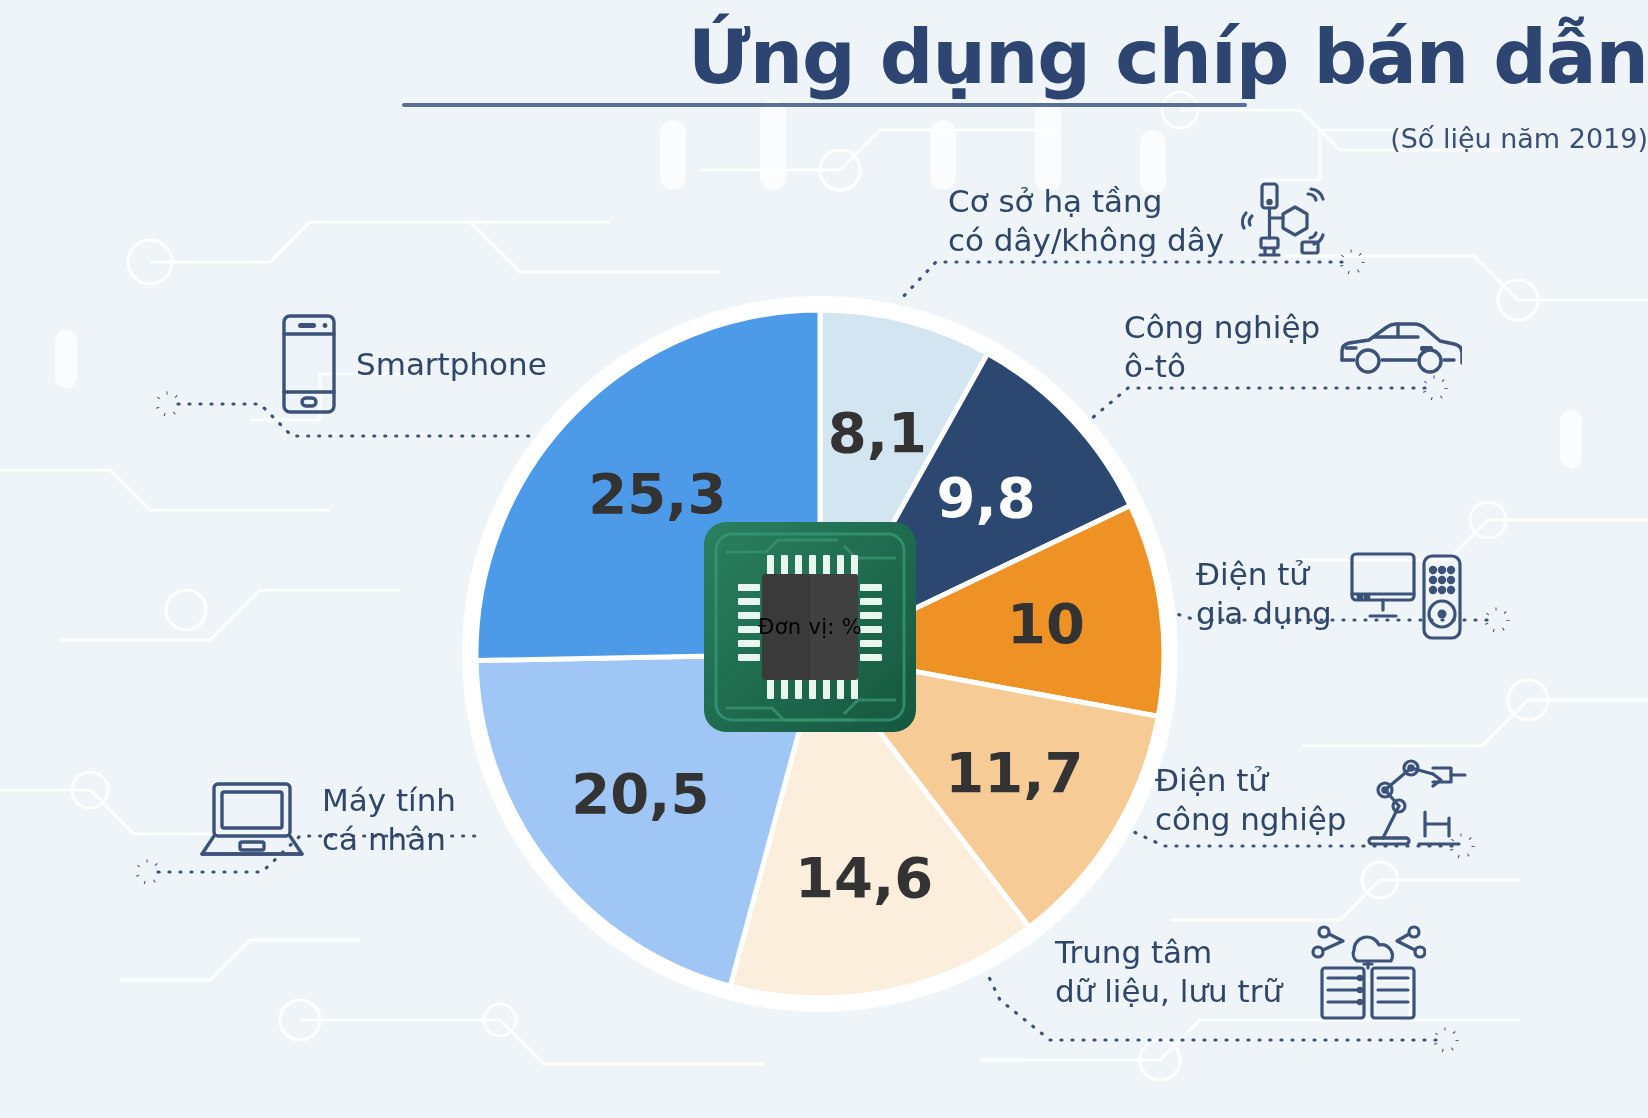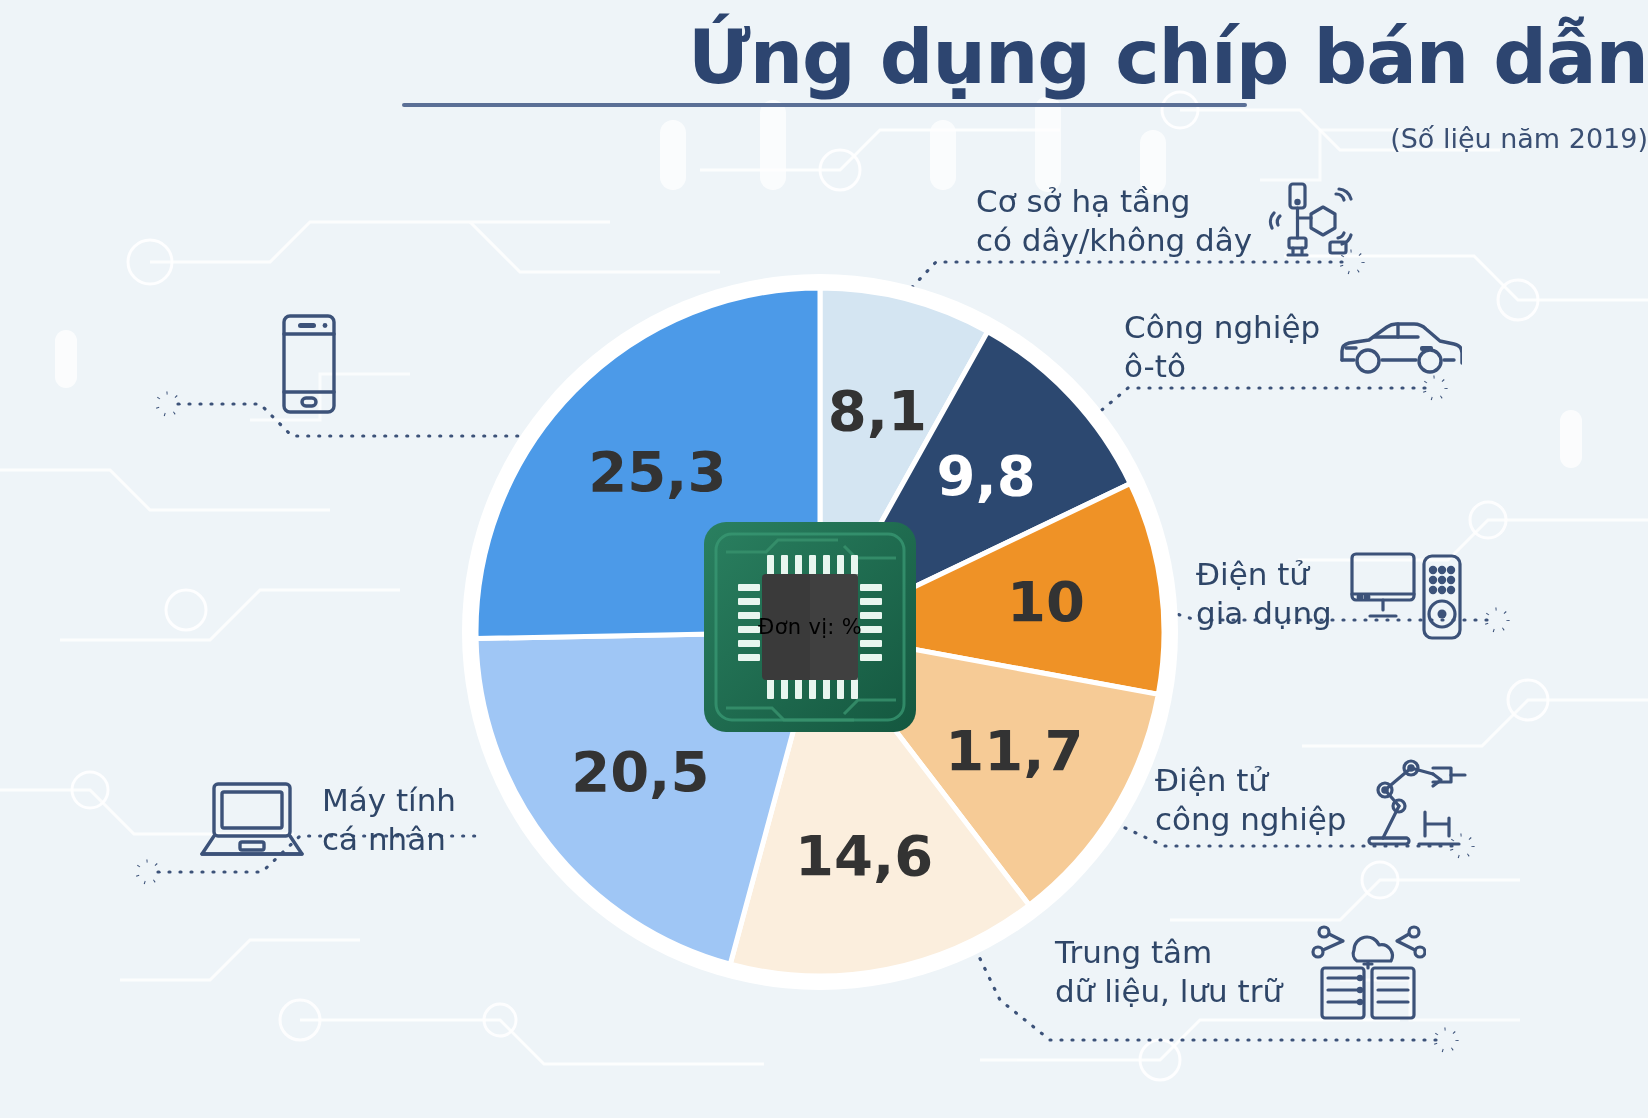--- a/index.html
+++ b/index.html
@@ -21,21 +21,21 @@
     font-family:"DejaVu Sans", sans-serif;
   }
   #title-rule{
     width:845px;height:4px;background:#5a6f96;margin:6px auto 0 auto;border-radius:2px;
   }
   #page-subtitle{
     font-size:27px;color:#3a4f73;margin-top:16px;font-family:"DejaVu Sans", sans-serif;
   }
 
   
-  #pie-wrap{position:absolute;left:460px;top:272px;width:720px;height:720px;z-index:3;}
+  #pie-wrap{position:absolute;left:460px;top:294px;width:720px;height:720px;z-index:3;}
   #pie-svg{display:block;width:720px;height:720px;}
   .slice-value{
     font-family:"DejaVu Sans", sans-serif;font-weight:bold;
     font-size:56px;fill:#333333;
   }
   .slice-value.light{fill:#ffffff;}
 
   
   #center-chip{
     position:absolute;left:700px;top:518px;width:220px;height:218px;z-index:5;
@@ -53,21 +53,21 @@
   
   .callout{position:absolute;z-index:7;display:flex;align-items:center;gap:16px;}
   .callout .c-text{
     font-size:31px;line-height:1.25;color:#2f4668;
     font-family:"DejaVu Sans", sans-serif;white-space:pre-line;
   }
   .callout.left .c-text{text-align:left;}
   .callout.right .c-text{text-align:left;}
   .c-icon{flex:0 0 auto;display:block;}
 
-  #callout-infrastructure{left:976px;top:180px;justify-content:center;}
+  #callout-infrastructure{left:948px;top:180px;justify-content:center;}
   #callout-automotive{left:1124px;top:308px;}
   #callout-consumer{left:1196px;top:546px;}
   #callout-industrial{left:1155px;top:752px;}
   #callout-datacenter{left:1055px;top:920px;gap:26px;}
   #callout-smartphone{left:278px;top:312px;}
   #callout-pc{left:198px;top:778px;}
 </style>
 </head>
 <body>
 
@@ -343,20 +343,21 @@
 <div class="callout left" id="callout-smartphone">
   <svg class="c-icon" width="62" height="104" viewBox="0 0 62 104">
     <g fill="none" stroke="#3c5279" stroke-width="3.4" stroke-linecap="round" stroke-linejoin="round">
       <rect x="6" y="4" width="50" height="96" rx="6"></rect>
       <path d="M6 22 h50 M6 80 h50"></path>
       <rect x="20" y="11" width="18" height="5" rx="2.5" fill="#3c5279" stroke="none"></rect>
       <circle cx="47" cy="13.5" r="2.4" fill="#3c5279" stroke="none"></circle>
       <rect x="24" y="86" width="14" height="8" rx="4"></rect>
     </g>
   </svg>
+  <div class="c-text">Smartphone</div>
 </div>
 
 <div class="callout left" id="callout-pc">
   <svg class="c-icon" width="108" height="84" viewBox="0 0 108 84">
     <g fill="none" stroke="#3c5279" stroke-width="3.4" stroke-linecap="round" stroke-linejoin="round">
       <rect x="16" y="6" width="76" height="52" rx="4"></rect>
       <rect x="24" y="14" width="60" height="36" rx="2"></rect>
       <path d="M16 58 l-12 18 h100 l-12 -18"></path>
       <rect x="42" y="64" width="24" height="8" rx="2"></rect>
       <path d="M4 76 h100"></path>

